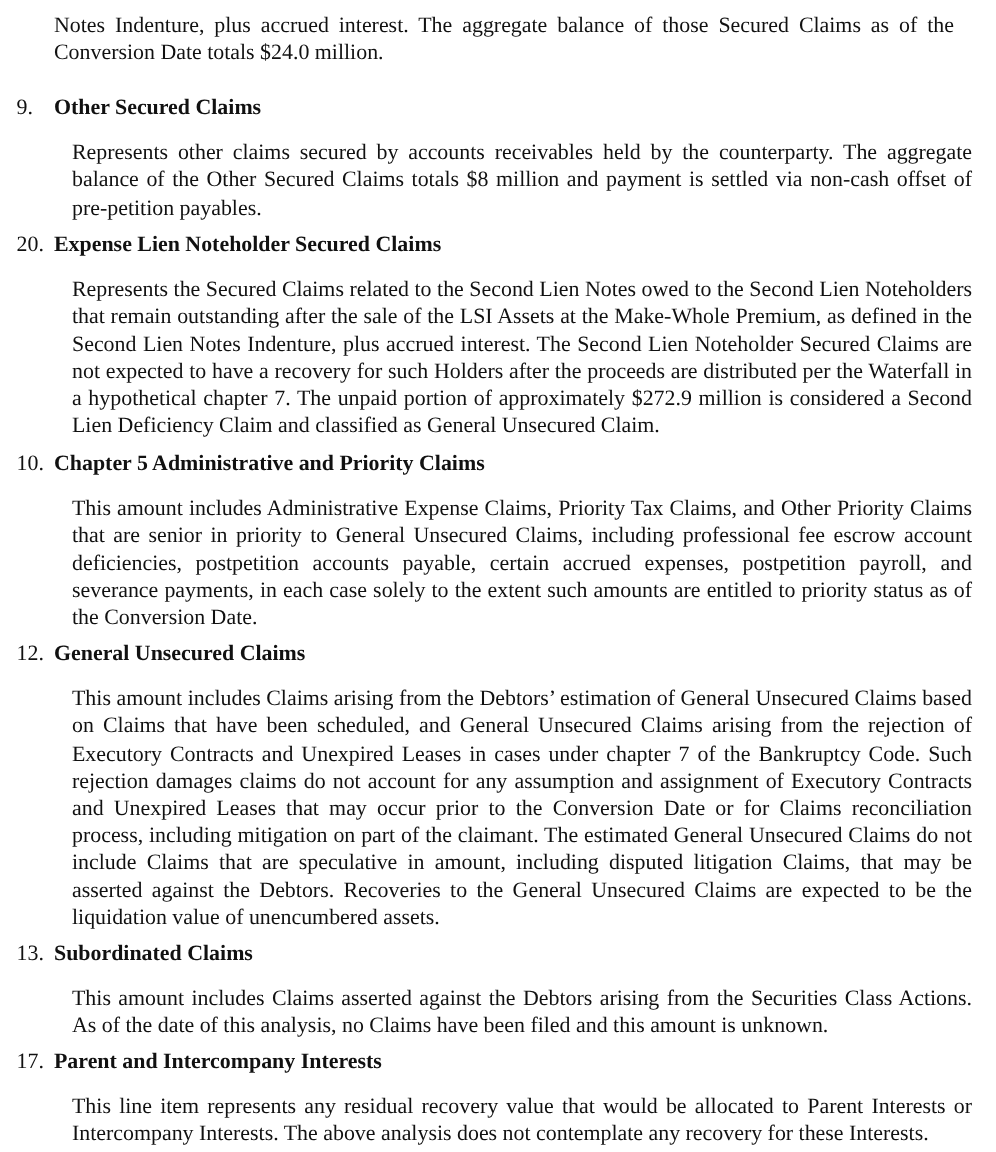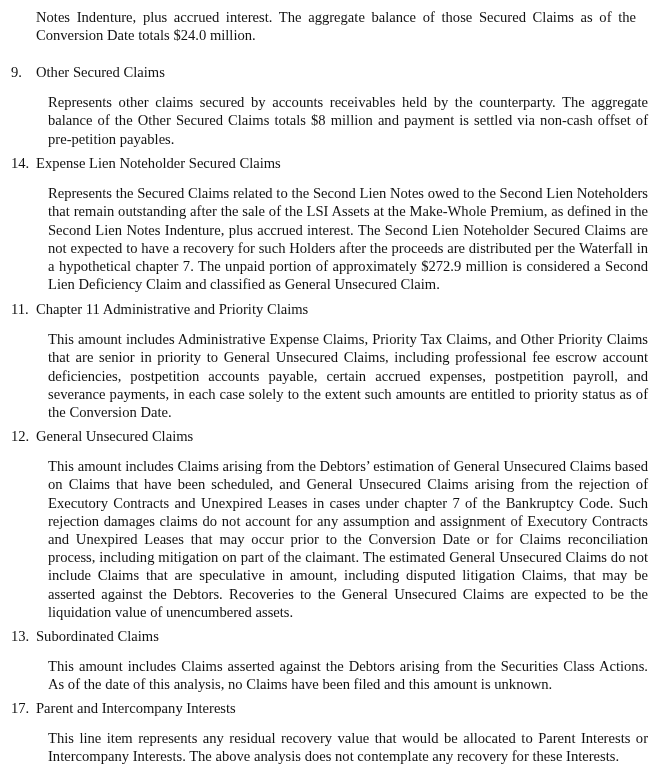--- a/index.html
+++ b/index.html
@@ -8,48 +8,48 @@
       font-family: "Liberation Serif", "DejaVu Serif", serif;
       font-size: 14.6px; line-height: 18.2px; color: #111111;
     }
     .page { position: relative; width: 596px; height: 768px; }
     .para {
       position: absolute; left: 36px; width: 600px;
       text-align: justify; margin: 0;
     }
     .item { position: absolute; left: 0; width: 664px; }
     .num { position: absolute; left: 11px; top: 0; }
-    .heading { position: absolute; left: 36px; top: 0; font-weight: normal; }
+    .heading { position: absolute; left: 36px; top: 0; font-weight: bold; }
     .body {
       position: absolute; left: 36px; top: 18.2px; width: 600px;
       text-align: justify; margin: 12px;
     }
   </style>
 </head>
 <body>
 
 <div class="page">
 
   <p class="para" style="top:8px;">Notes Indenture, plus accrued interest.  The aggregate balance of those Secured Claims as of the Conversion Date totals $24.0 million.</p>
 
   <div class="item" style="top:63px;">
     <span class="num">9.</span>
     <span class="heading">Other Secured Claims</span>
     <p class="body">Represents other claims secured by accounts receivables held by the counterparty.  The aggregate balance of the Other Secured Claims totals $8 million and payment is settled via non-cash offset of pre-petition payables.</p>
   </div>
 
   <div class="item" style="top:154px;">
-    <span class="num">14.</span>
+    <span class="num">20.</span>
     <span class="heading">Expense Lien Noteholder Secured Claims</span>
     <p class="body">Represents the Secured Claims related to the Second Lien Notes owed to the Second Lien Noteholders that remain outstanding after the sale of the LSI Assets at the Make-Whole Premium, as defined in the Second Lien Notes Indenture, plus accrued interest.  The Second Lien Noteholder Secured Claims are not expected to have a recovery for such Holders after the proceeds are distributed per the Waterfall in a hypothetical chapter 7. The unpaid portion of approximately $272.9 million is considered a Second Lien Deficiency Claim and classified as General Unsecured Claim.</p>
   </div>
 
   <div class="item" style="top:300px;">
-    <span class="num">11.</span>
-    <span class="heading">Chapter 11 Administrative and Priority Claims</span>
+    <span class="num">10.</span>
+    <span class="heading">Chapter 5 Administrative and Priority Claims</span>
     <p class="body">This amount includes Administrative Expense Claims, Priority Tax Claims, and Other Priority Claims that are senior in priority to General Unsecured Claims, including professional fee escrow account deficiencies, postpetition accounts payable, certain accrued expenses, postpetition payroll, and severance payments, in each case solely to the extent such amounts are entitled to priority status as of the Conversion Date.</p>
   </div>
 
   <div class="item" style="top:427px;">
     <span class="num">12.</span>
     <span class="heading">General Unsecured Claims</span>
     <p class="body">This amount includes Claims arising from the Debtors’ estimation of General Unsecured Claims based on Claims that have been scheduled, and General Unsecured Claims arising from the rejection of Executory Contracts and Unexpired Leases in cases under chapter 7 of the Bankruptcy Code.  Such rejection damages claims do not account for any assumption and assignment of Executory Contracts and Unexpired Leases that may occur prior to the Conversion Date or for Claims reconciliation process, including mitigation on part of the claimant.  The estimated General Unsecured Claims do not include Claims that are speculative in amount, including disputed litigation Claims, that may be asserted against the Debtors. Recoveries to the General Unsecured Claims are expected to be the liquidation value of unencumbered assets.</p>
   </div>
 
   <div class="item" style="top:627px;">

